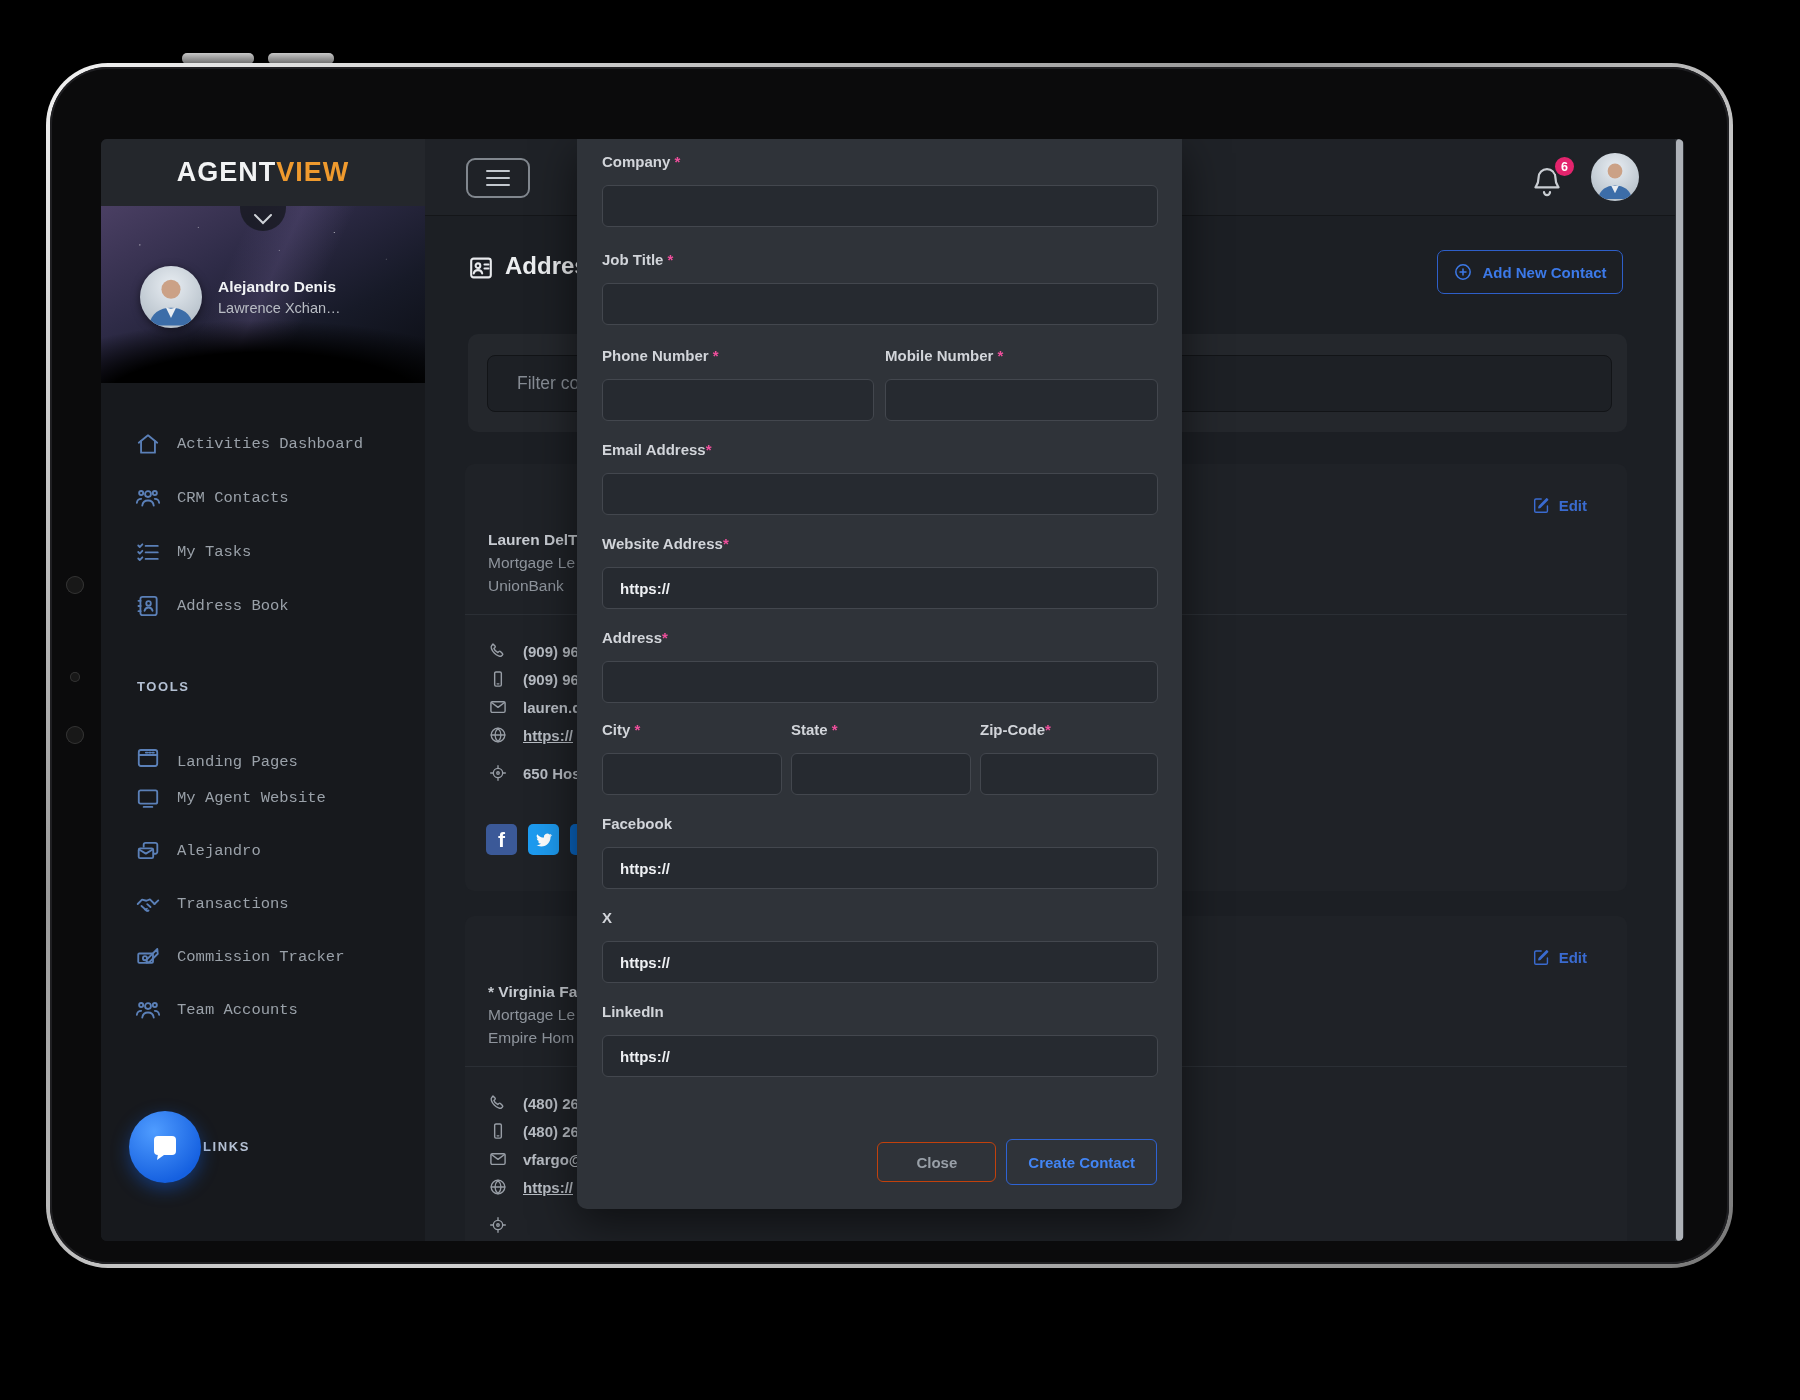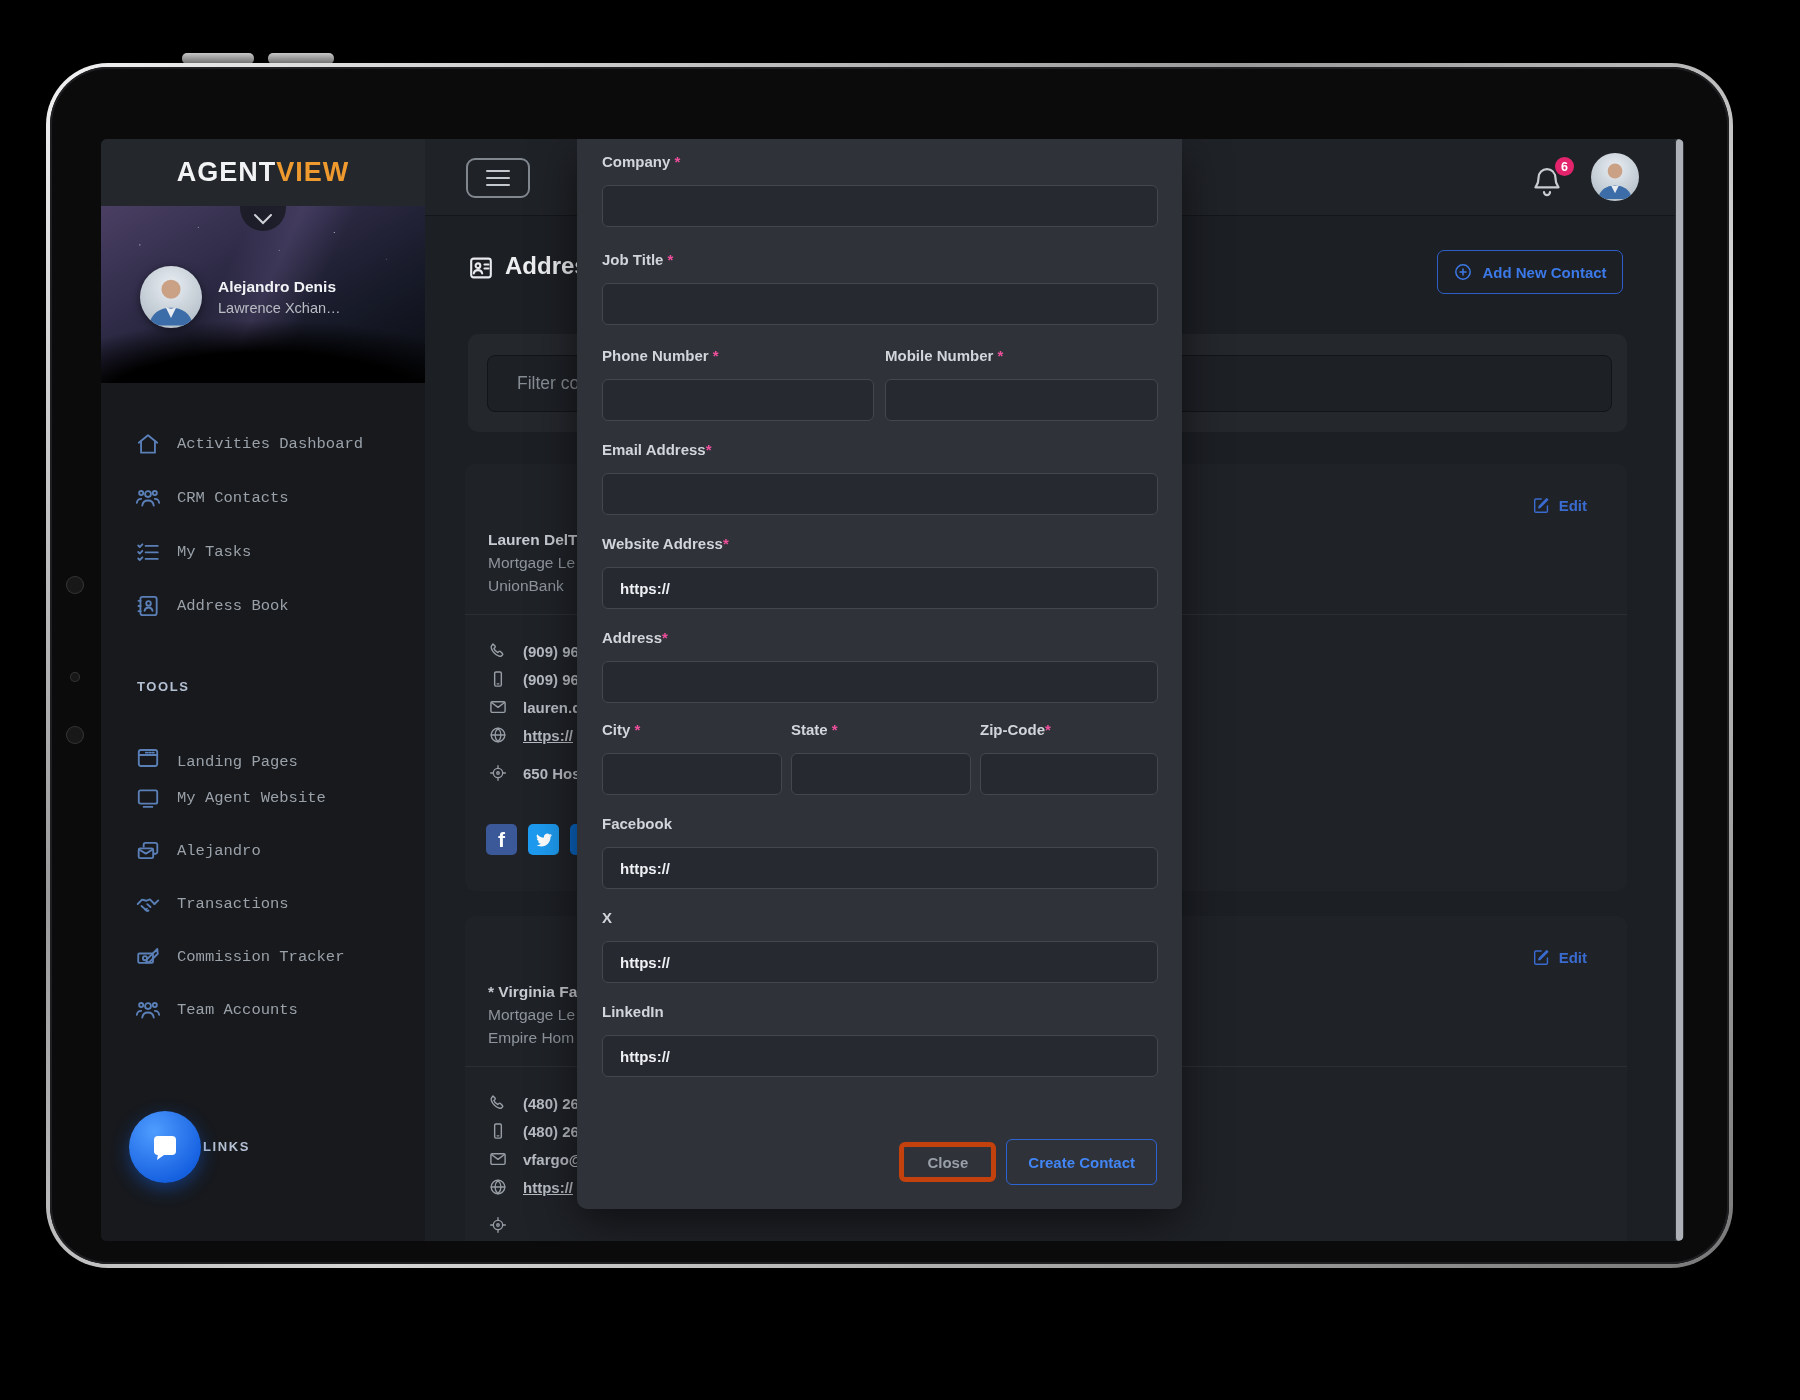--- a/index.html
+++ b/index.html
@@ -116,21 +116,21 @@
   
   .modal { position:absolute; left:476px; top:0; width:605px; height:1070px;
     background:#2f3339; border-radius:0 0 10px 10px; box-shadow:0 14px 45px rgba(0,0,0,.55); z-index:10; }
   .fgroup { position:absolute; left:25px; width:556px; }
   .flabel { font-size:15px; font-weight:700; color:#d2d5da; line-height:20px; margin-bottom:13px; }
   .req { color:#ef4f9c; font-weight:700; }
   .finput { width:100%; height:42px; background:#262a30; border:1px solid #43474e; border-radius:6px;
     color:#eef0f3; font-size:15px; font-weight:700; padding:0 17px; outline:none;
     font-family:"Liberation Sans","DejaVu Sans",sans-serif; }
   .modal-actions { position:absolute; right:25px; top:1000px; display:flex; align-items:center; gap:10px; }
-  .btn-close { height:40px; padding:0 23px; background:transparent; border:5px solid #c2410c;
+  .btn-close { height:40px; padding:0 38px; background:transparent; border:1px solid #c2410c;
     border-radius:6px; color:#99a0a8; font-size:15px; font-weight:600; cursor:pointer;
     font-family:"Liberation Sans","DejaVu Sans",sans-serif; }
   .btn-create { height:46px; padding:0 21px; background:transparent; border:1.5px solid #2e63d4;
     border-radius:6px; color:#4285f4; font-size:15px; font-weight:700; cursor:pointer;
     font-family:"Liberation Sans","DejaVu Sans",sans-serif; }
 </style>
 </head>
 <body>
 
 <div class="hw-top-btn" style="left:182px; top:53px; width:72px;"></div>

